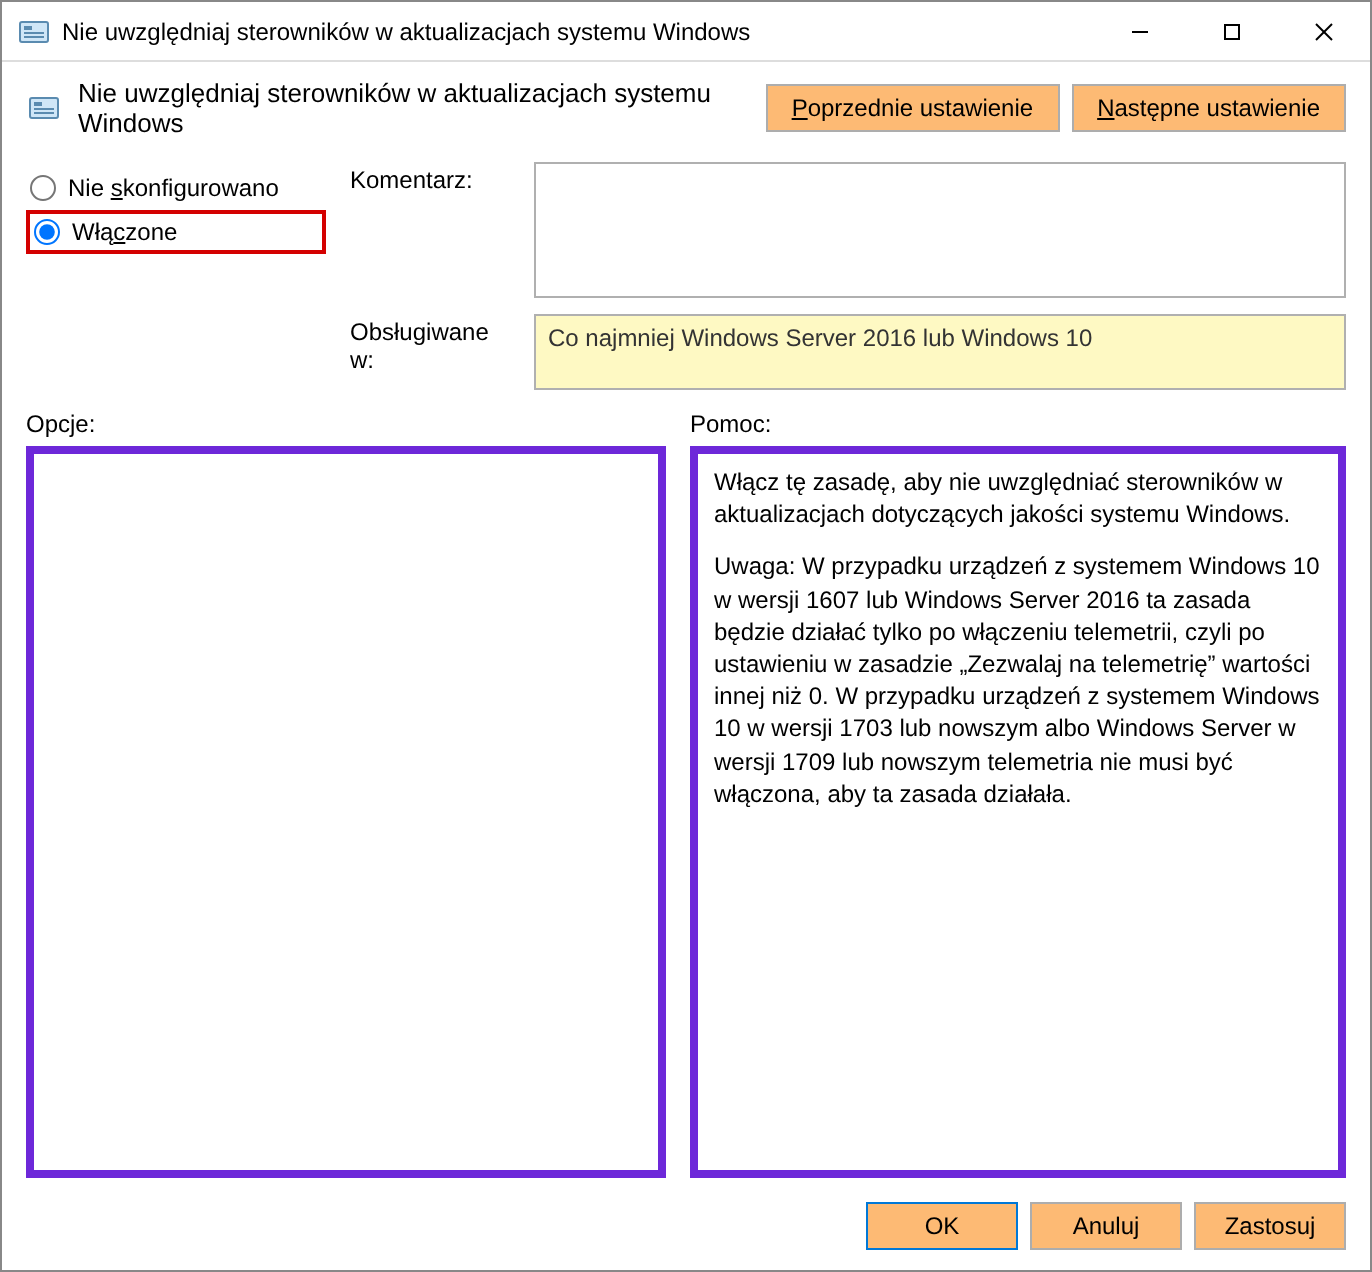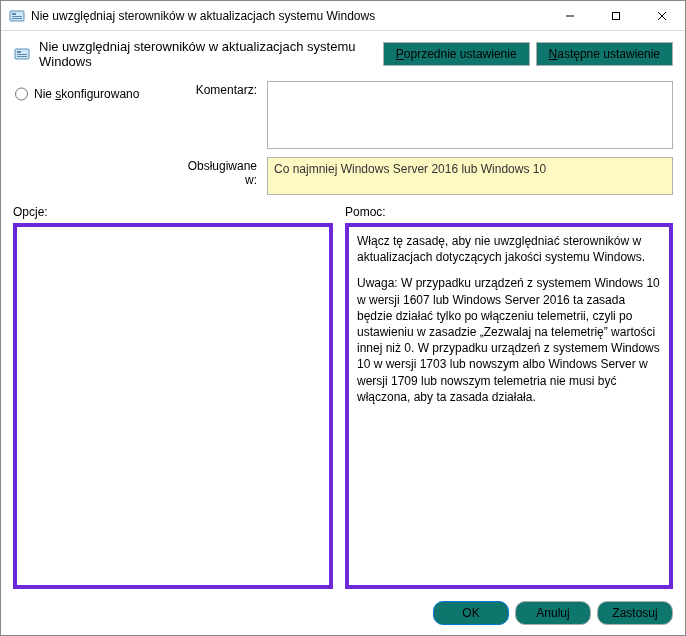--- a/index.html
+++ b/index.html
@@ -44,21 +44,21 @@
   padding: 8px 12px 12px 12px;
   gap: 8px;
 }
 .header-row .hicon {
   width: 18px; height: 18px;
   display:inline-flex; align-items:center; justify-content:center;
 }
 .header-row .htext { font-size: 13px; flex: 1; color:#000; }
 .header-btns { display:flex; gap: 6px; }
 .btn {
-  background: #0f766e;
+  background: #fdba74;
   border: 1px solid #adadad;
   padding: 4px 12px;
   font-size: 12px;
   font-family: inherit;
   min-width: 80px;
 }
 .btn u { text-decoration: underline; }
 
 .middle {
   display: flex;
@@ -73,21 +73,21 @@
 }
 .radio-row input[type=radio] { margin:0; }
 .radio-highlight {
   border: 2px solid #d40000;
   padding: 2px 2px;
 }
 .radio-row label u { text-decoration: underline; }
 
 .right-fields { flex:1; display:flex; flex-direction:column; gap:8px; }
 .field-row { display:flex; gap:10px; align-items:flex-start; }
-.field-row .lbl { width: 82px; text-align:right; font-size:12px; padding-top:2px; color:#000; }
+.field-row .lbl { width: 82px; text-align:left; font-size:12px; padding-top:2px; color:#000; }
 .field-row .textarea {
   flex:1; border:1px solid #b0b0b0; background:#fff;
   height:68px; padding:3px 4px; font-family:inherit; font-size:12px;
   resize:none; overflow-y:scroll;
 }
 .field-row .supported {
   flex:1; border:1px solid #b0b0b0; background:#fef9c3;
   height:38px; padding:4px 6px; font-size:12px; color:#333;
   overflow-y: scroll;
 }
@@ -106,21 +106,21 @@
   padding:6px 8px; font-size:12px; line-height:1.35;
 }
 .panel.left { width:320px; }
 .panel.right { flex:1; }
 .panel.right p { margin-bottom: 10px; }
 
 .footer {
   display:flex; justify-content:flex-end; gap:6px;
   padding: 8px 12px 10px 12px;
 }
-.footer .btn { min-width: 76px; padding:4px 10px;border-radius:10px; }
+.footer .btn { min-width: 76px; padding:4px 10px; }
 .footer .btn.default { border-color:#0078d7; }
 
 svg.gp-icon { width:16px; height:16px; }
 </style>
 </head>
 <body>
 
 <div class="titlebar">
   <span class="icon">
     <svg class="gp-icon" viewBox="0 0 16 16">
@@ -166,20 +166,24 @@
     <button class="btn"><u>N</u><span>astępne ustawienie</span></button>
   </div>
 </div>
 
 <div class="middle">
   <div class="radio-col">
     <div class="radio-row">
       <input type="radio" name="state" style="">
       <label><span>Nie </span><u>s</u><span>konfigurowano</span></label>
     </div>
+    <div class="radio-row radio-highlight">
+      <input type="radio" name="state" checked="" style="">
+      <label><span>Włą</span><u>c</u><span>zone</span></label>
+    </div>
   </div>
   <div class="right-fields">
     <div class="field-row">
       <div class="lbl">Komentarz:</div>
       <textarea class="textarea" style=""></textarea>
     </div>
     <div class="field-row">
       <div class="lbl">Obsługiwane w:</div>
       <div class="supported">Co najmniej Windows Server 2016 lub Windows 10</div>
     </div>

